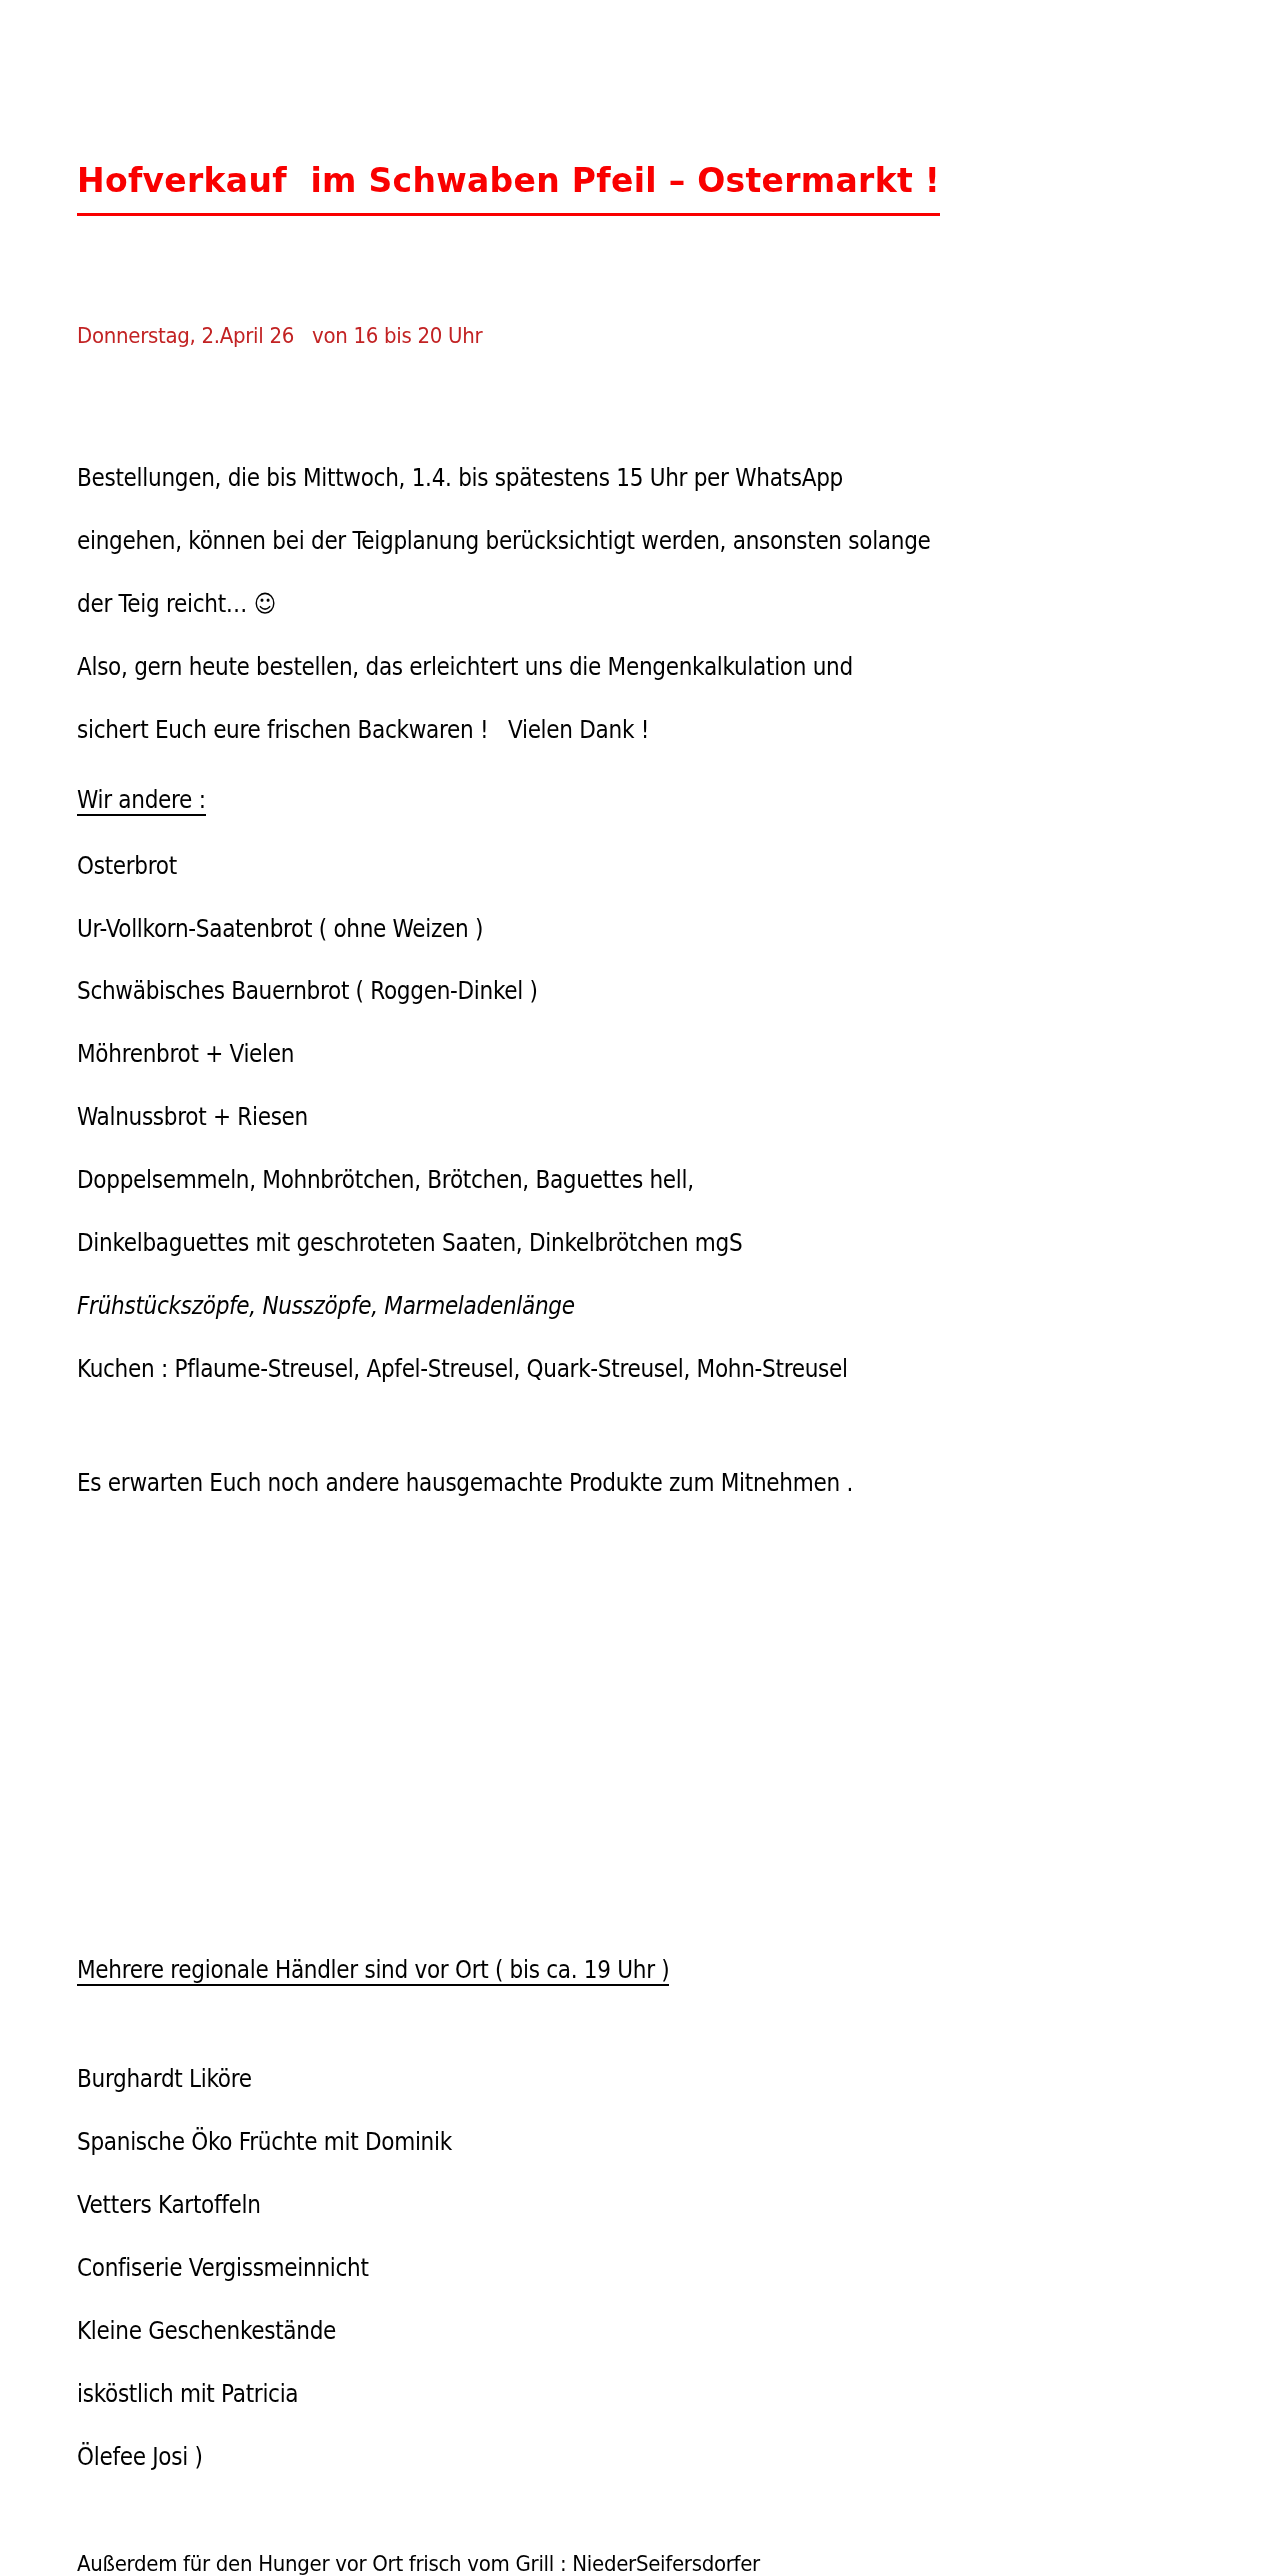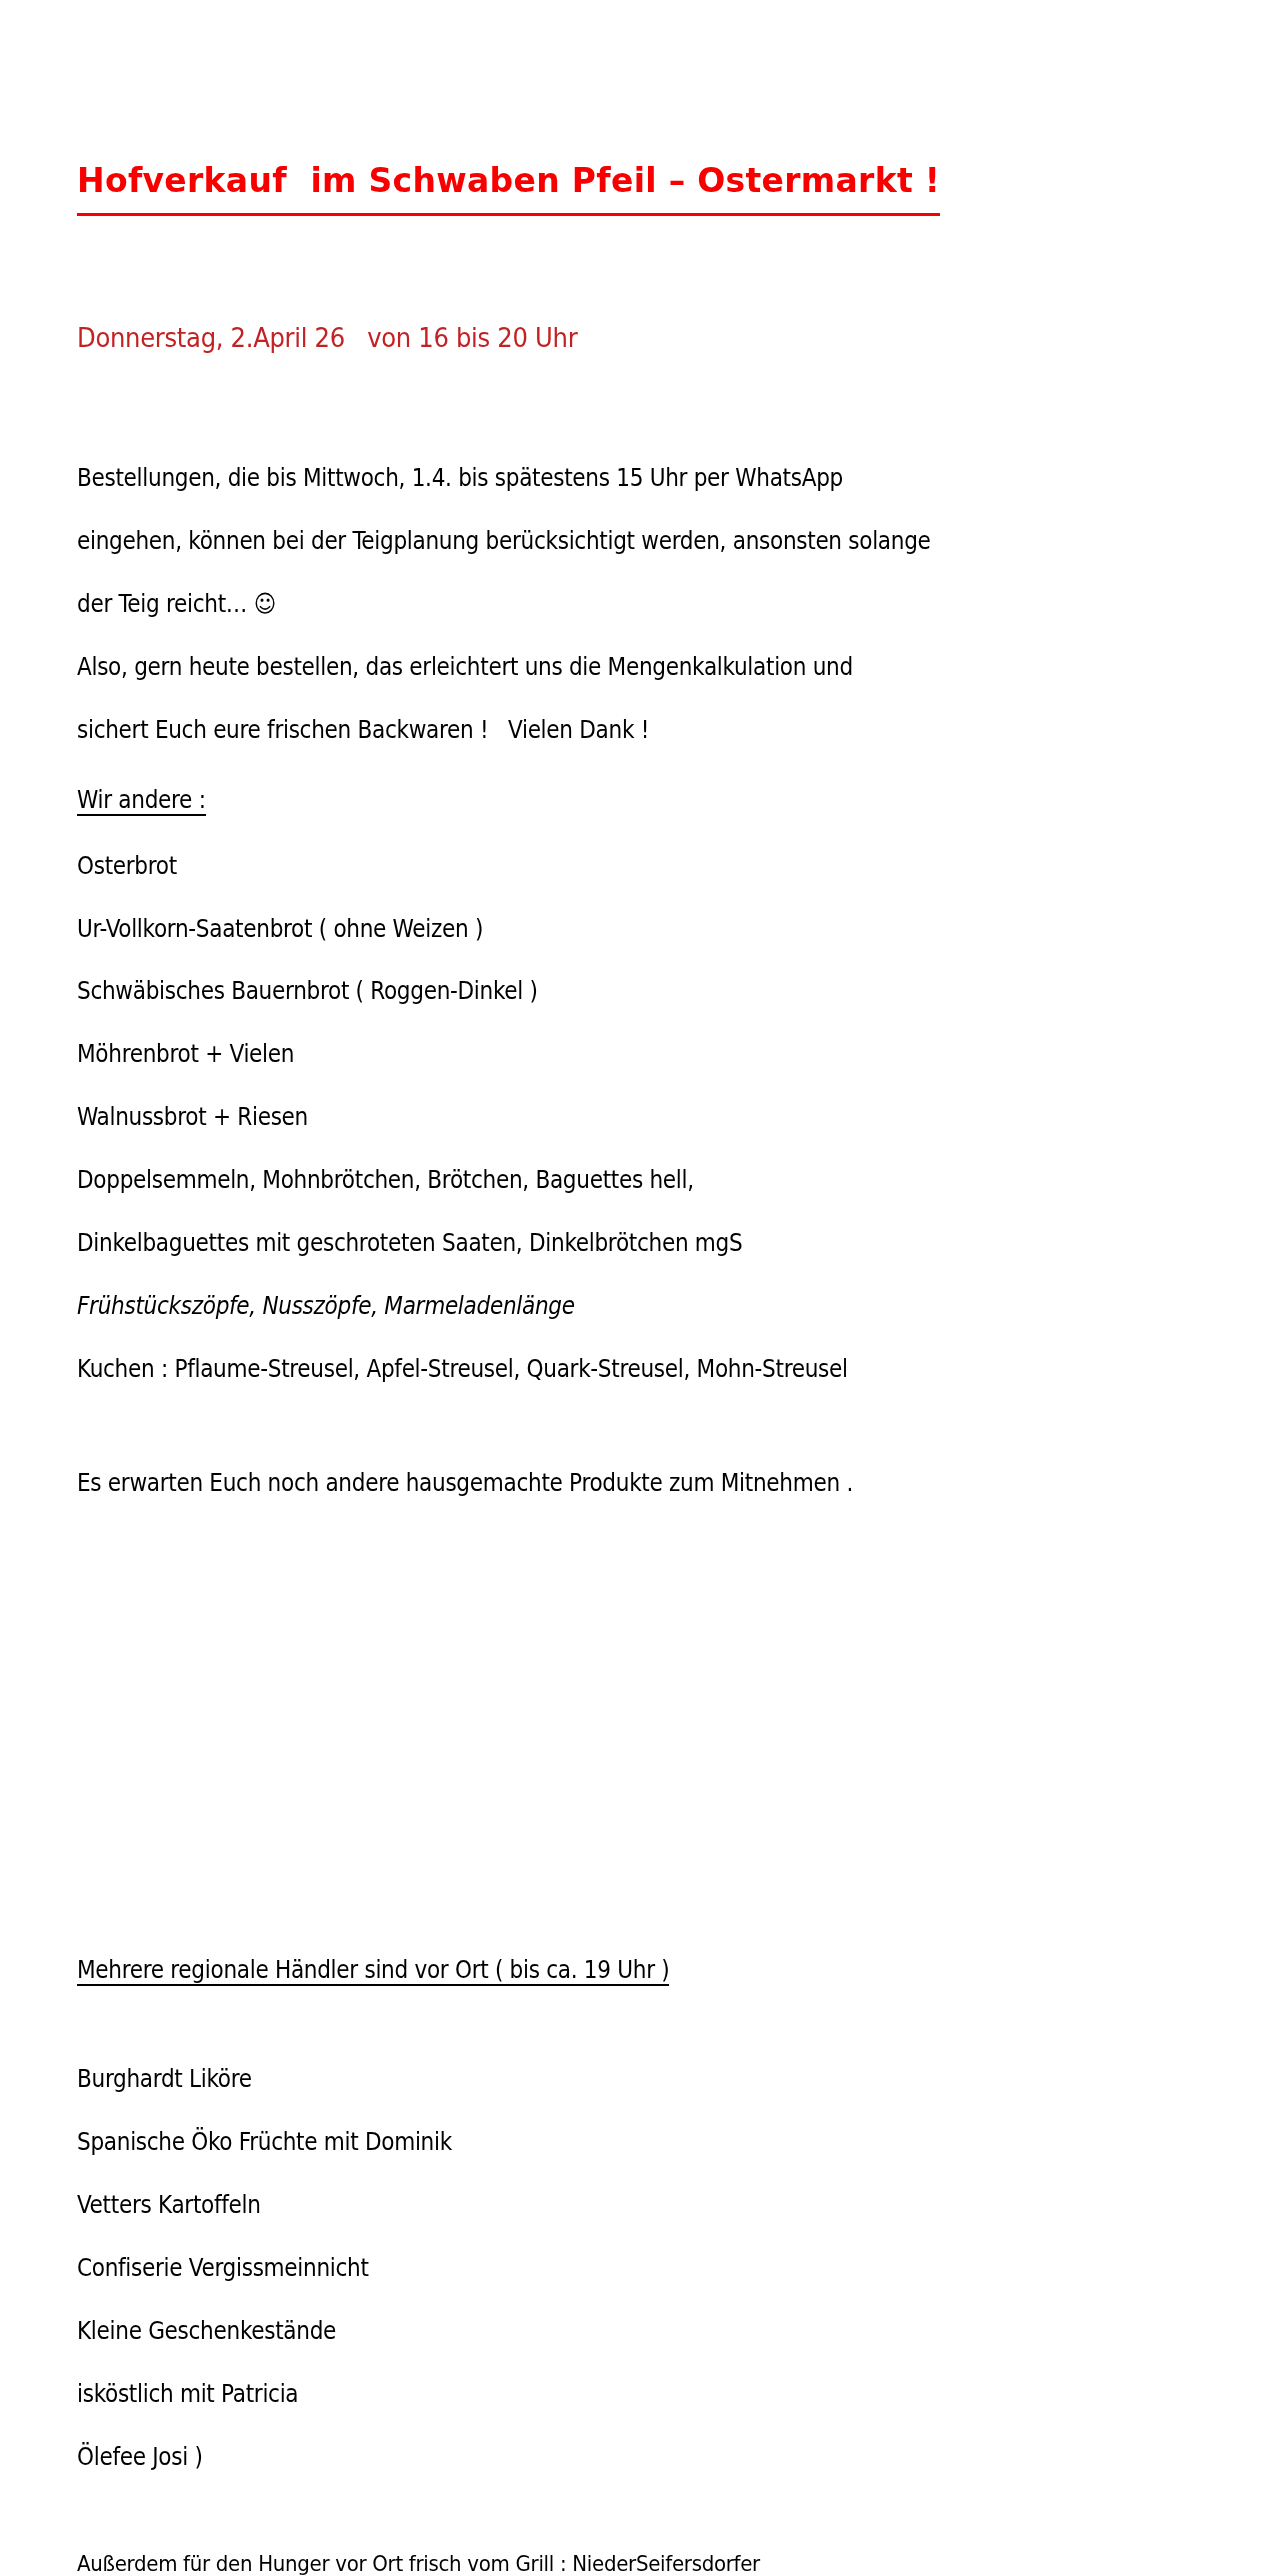--- a/index.html
+++ b/index.html
@@ -53,21 +53,21 @@
   }
 
   
   .subtitle {
     position: absolute;
     left: 77px;
     top: 324px;
     color: #c22223;
     font-family: "DejaVu Sans Condensed", "Liberation Sans Narrow", "Liberation Sans", sans-serif;
     font-stretch: condensed;
-    font-size: 27px;
+    font-size: 22px;
     white-space: pre;
     line-height: 1.05;
     letter-spacing: -0.3px;
   }
 
   
   .body-l   { font-size: 24px; }
   .body-m   { font-size: 22px; }
 
   .red      { color: #000000; }

